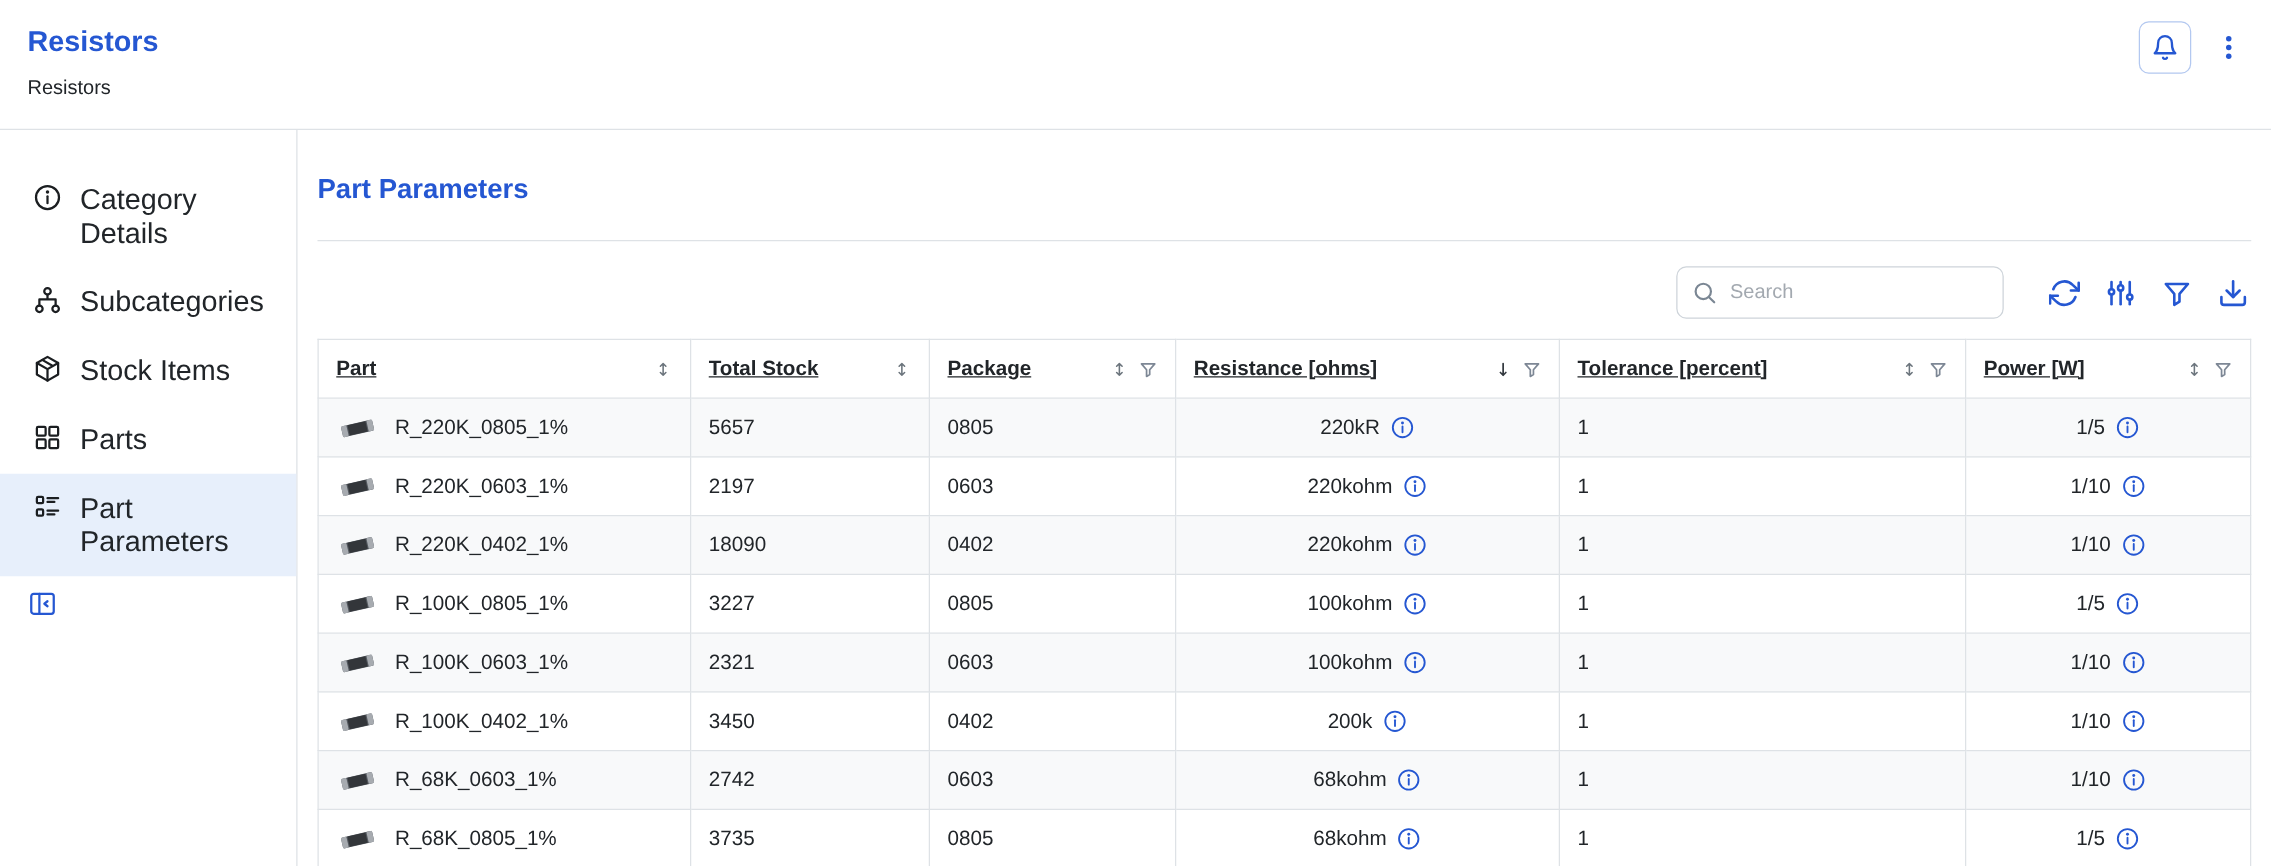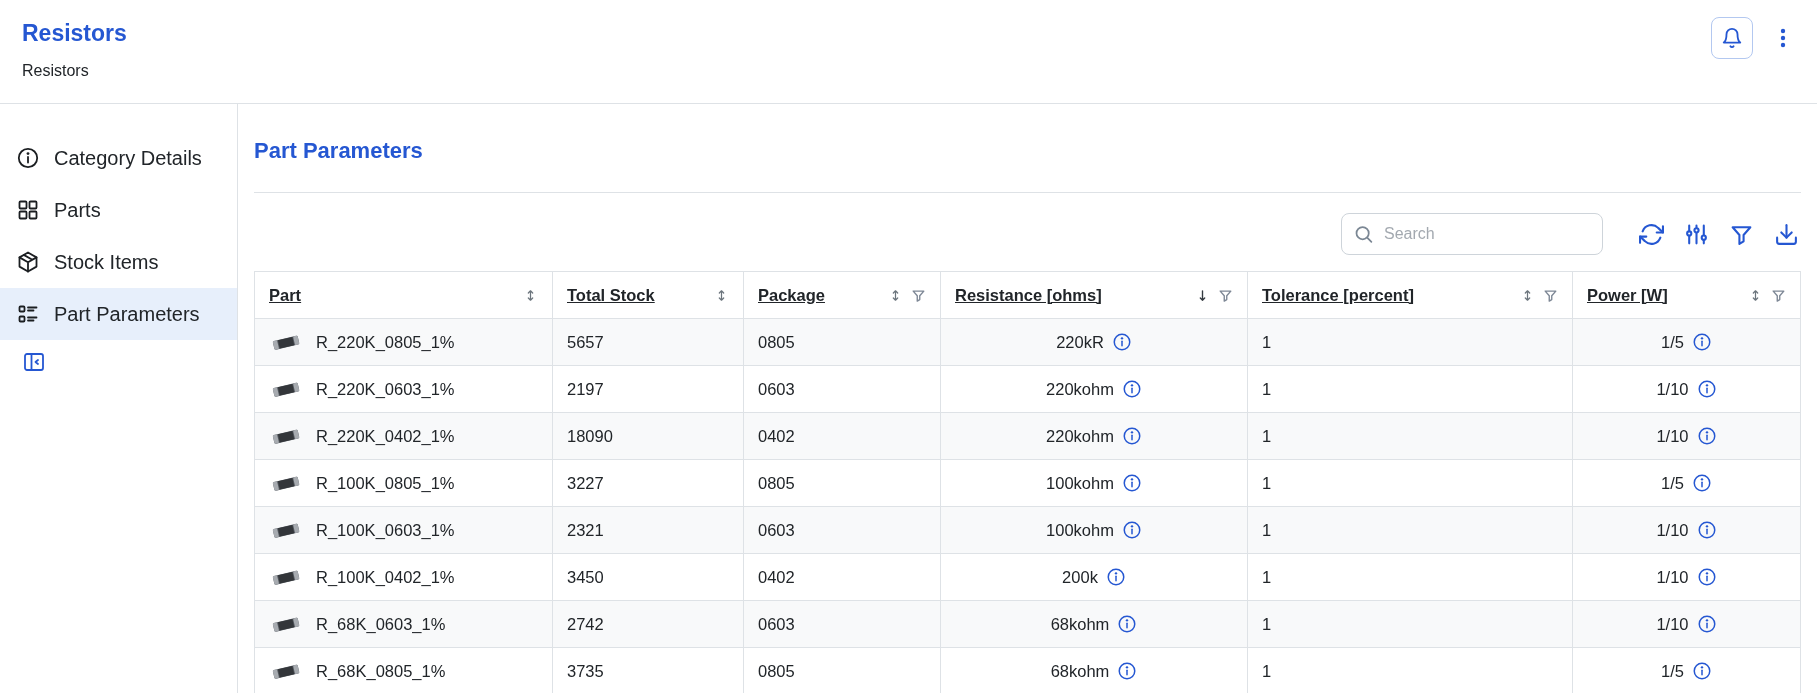--- a/index.html
+++ b/index.html
@@ -24,21 +24,21 @@
   .header-actions{position:absolute;top:17px;right:22px;display:flex;align-items:center;gap:18px;}
   .bell-btn{width:42px;height:42px;border:1px solid #b3c8f0;border-radius:8px;
     display:flex;align-items:center;justify-content:center;color:var(--accent);background:#fff;}
   .bell-btn svg{width:22px;height:22px;}
   .kebab-btn{color:var(--accent);}
   .kebab-btn svg{width:24px;height:24px;}
 
   
   .content{display:flex;height:589px;}
   .sidebar{width:238px;flex:none;border-right:1px solid var(--border);padding-top:28px;}
-  .side-item{display:flex;align-items:center;gap:14px;padding:14px 16px;font-size:20px;cursor:pointer;}
+  .side-item{display:flex;align-items:flex-start;gap:14px;padding:14px 26px;font-size:23px;cursor:pointer;}
   .side-item.selected{background:var(--selected-bg);}
   .side-item svg{width:24px;height:24px;color:#1b1e21;flex:none;}
   .collapse-btn{margin:10px 0 0 22px;color:var(--accent);}
   .collapse-btn svg{width:24px;height:24px;}
 
   .main{flex:1;padding:34px 16px 0 16px;overflow:hidden;}
   .main-title{color:var(--accent);font-size:22px;font-weight:700;}
   .divider{height:1px;background:var(--border);margin-top:28px;}
 
   
@@ -218,33 +218,39 @@
   <nav class="sidebar">
     
   
   <div class="side-item">
     <svg>
           <use href="#info-circle-icon"></use>
         </svg>
     <span class="side-label">Category Details</span>
   </div>
 
+  <div class="side-item">
+    <svg>
+          <use href="#hierarchy-icon"></use>
+        </svg>
+    <span class="side-label">Subcategories</span>
+  </div>
+
+  <div class="side-item">
+    <svg>
+          <use href="#stock-box-icon"></use>
+        </svg>
+    <span class="side-label">Stock Items</span>
+  </div>
 
   <div class="side-item">
     <svg>
           <use href="#grid-icon"></use>
         </svg>
     <span class="side-label">Parts</span>
-  </div>
-
-  <div class="side-item">
-    <svg>
-          <use href="#stock-box-icon"></use>
-        </svg>
-    <span class="side-label">Stock Items</span>
   </div>
 
   <div class="side-item selected">
     <svg>
           <use href="#list-details-icon"></use>
         </svg>
     <span class="side-label">Part Parameters</span>
   </div>
 <button class="collapse-btn"><svg>
           <use href="#collapse-sidebar-icon"></use>

